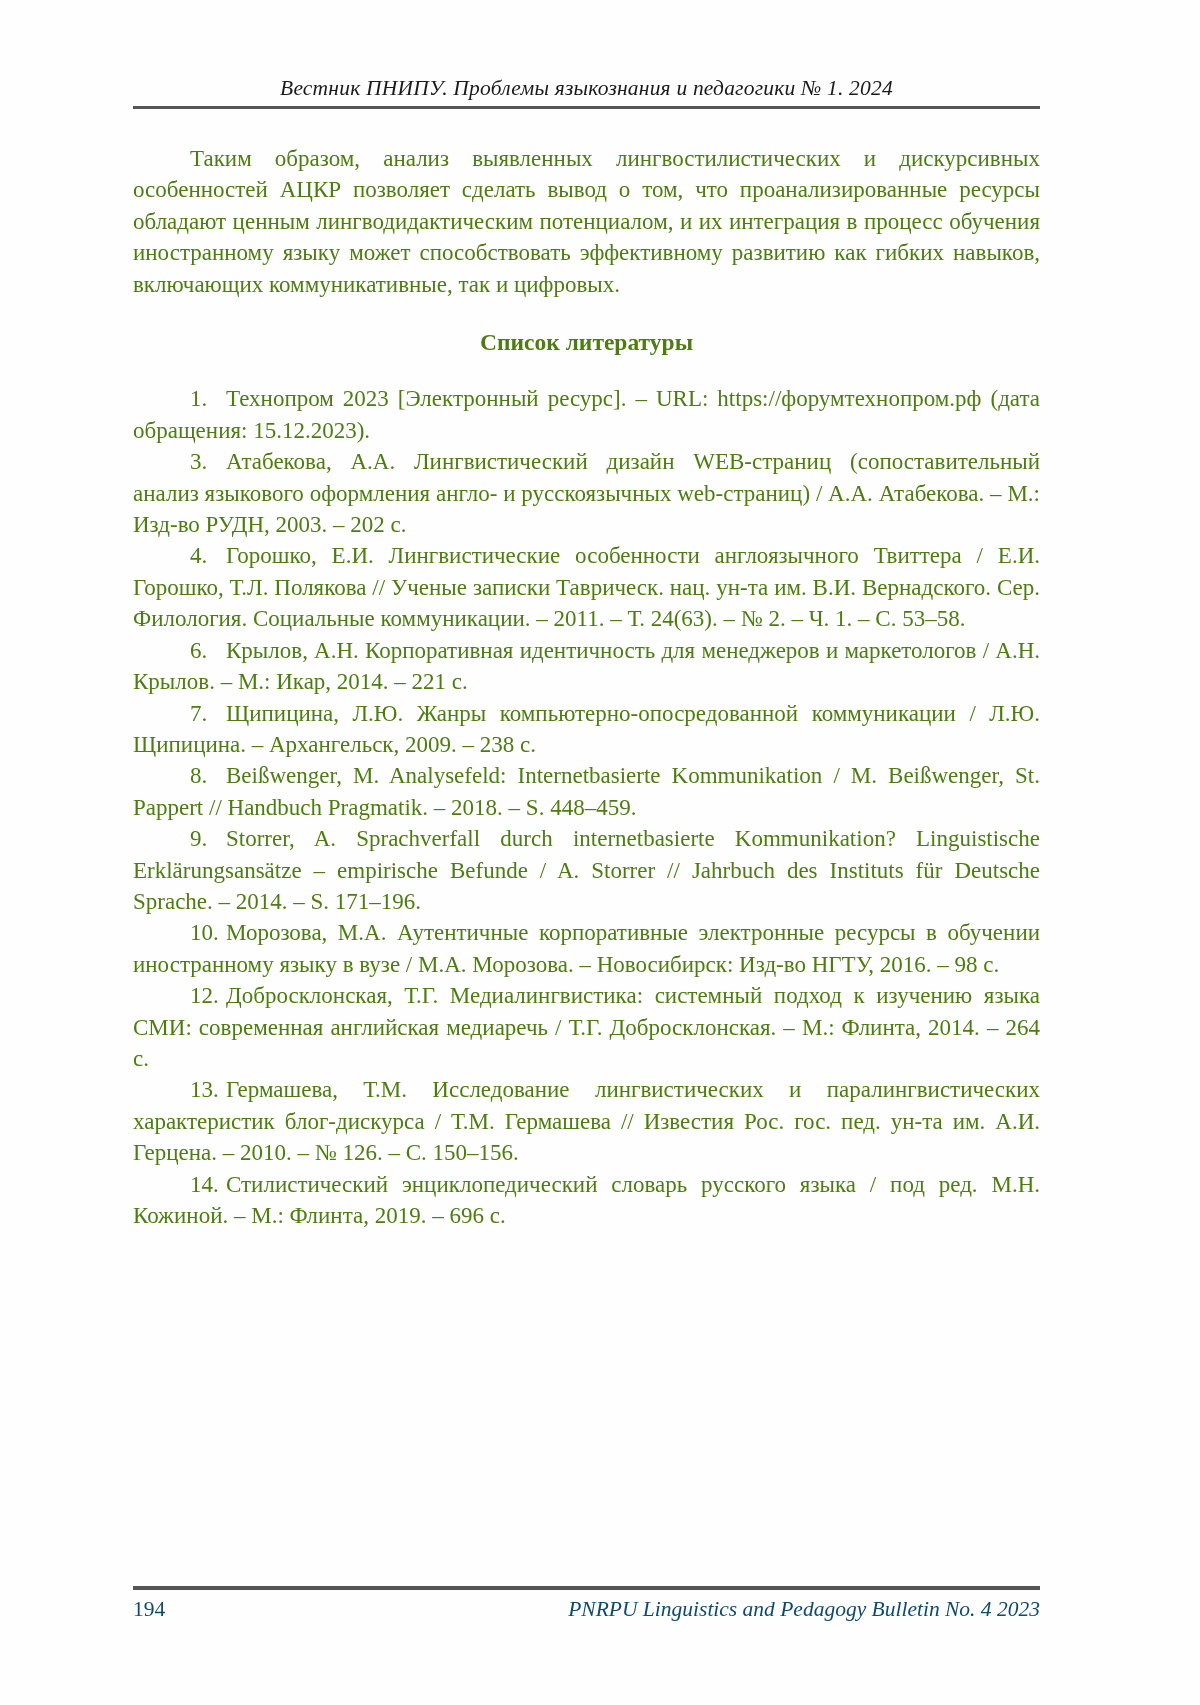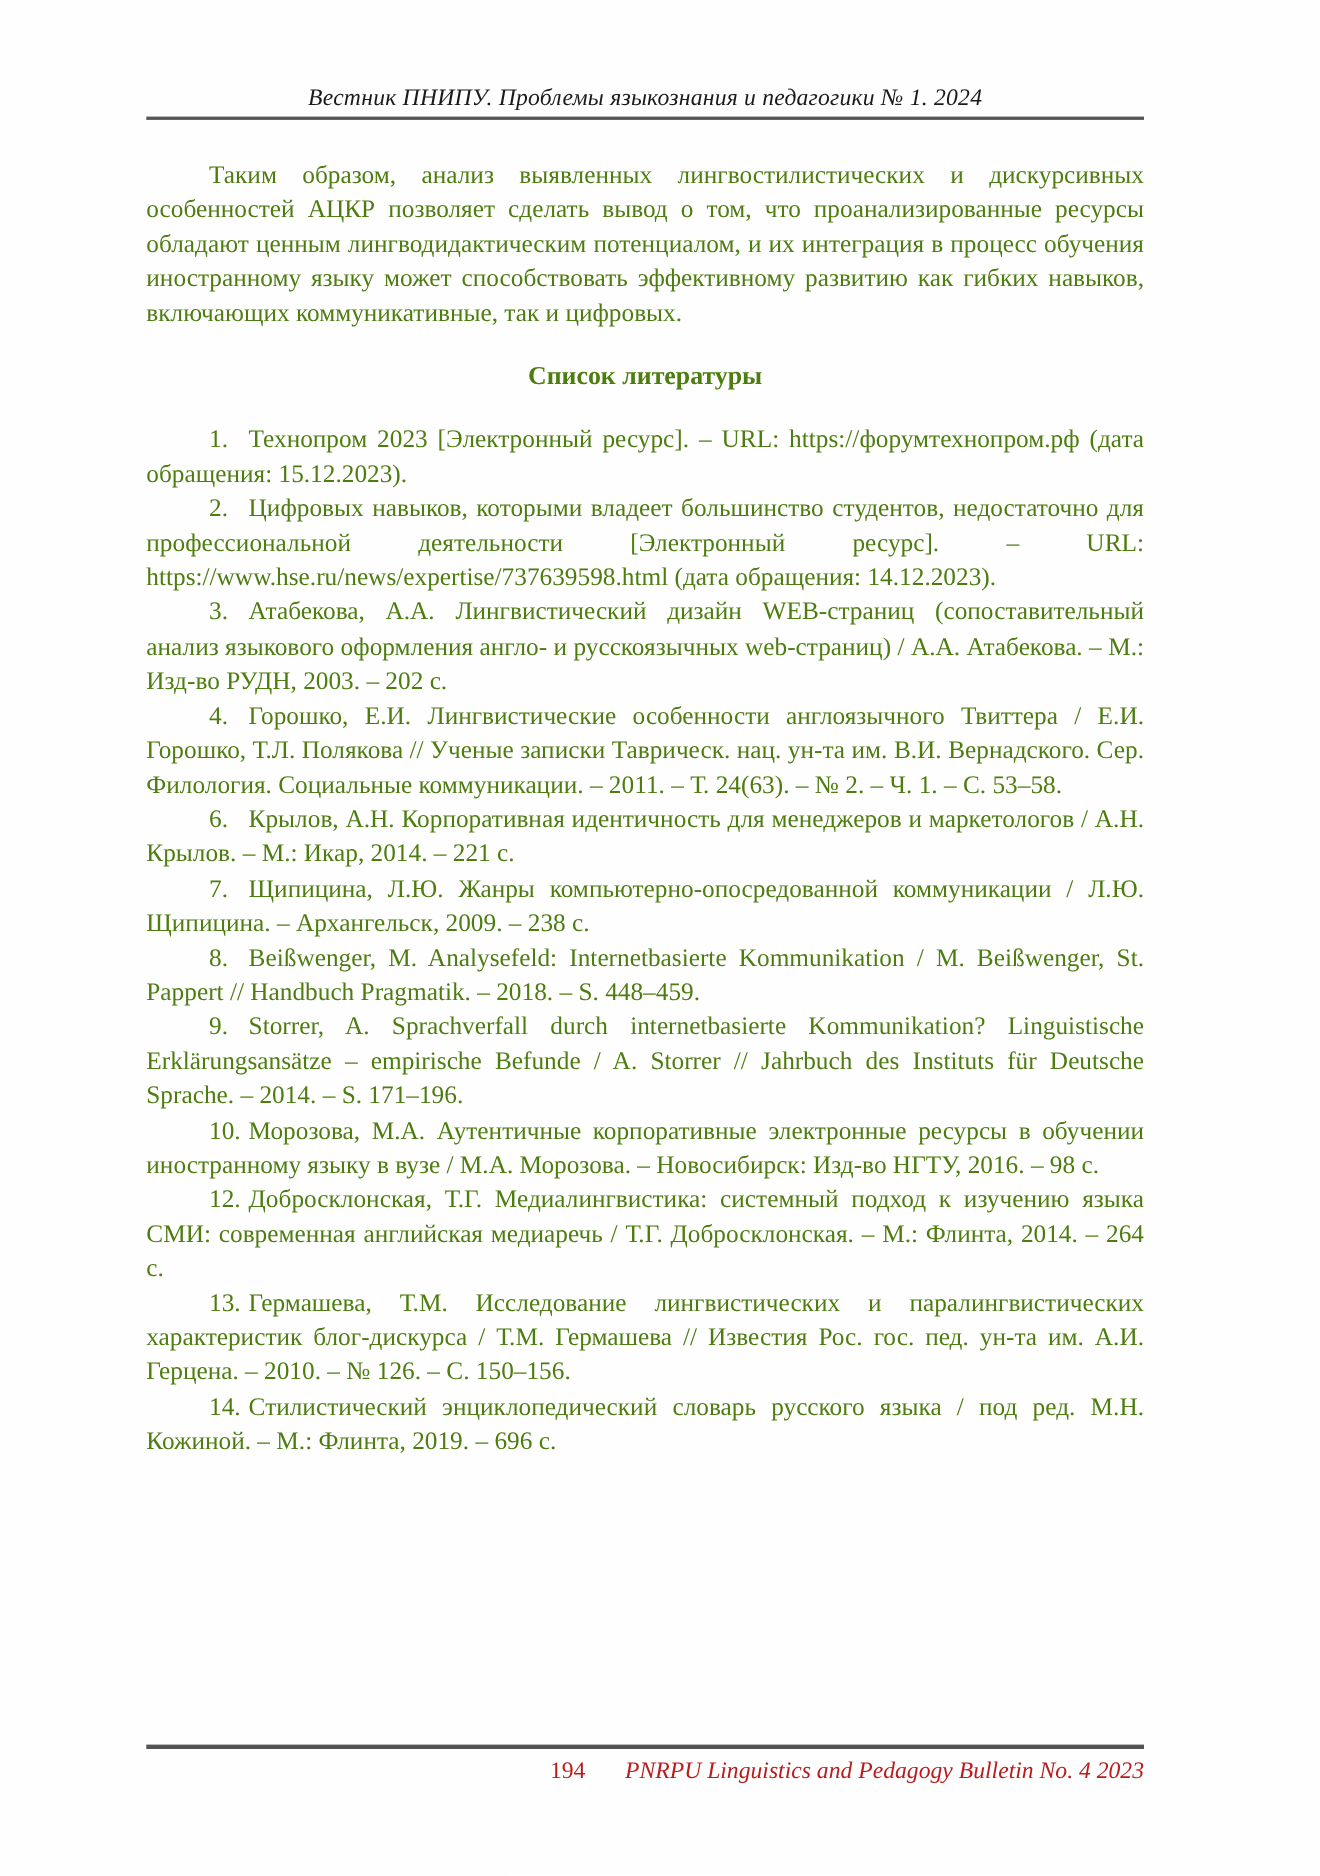--- a/index.html
+++ b/index.html
@@ -60,24 +60,24 @@
     text-indent: 0;
   }
   .page-footer {
     position: absolute;
     top: 1586px;
     left: 133px;
     width: 907px;
     border-top: 4px solid #555555;
     padding-top: 7px;
     display: flex;
-    justify-content: flex-end;
+    justify-content: space-between;
     align-items: baseline;
     font-size: 21.5px;
-    color: #b91c1c;
+    color: #0c4a6e;
     gap: 36px;
   }
   .footer-journal {
     font-style: italic;
   }
 </style>
 </head>
 <body>
 
 <div class="page">
@@ -86,21 +86,20 @@
 
   <div class="content">
 
     <p class="para">Таким образом, анализ выявленных лингвостилистических и дискурсивных особенностей АЦКР позволяет сделать вывод о том, что проанализированные ресурсы обладают ценным лингводидактическим потенциалом, и их интеграция в процесс обучения иностранному языку может способствовать эффективному развитию как гибких навыков, включающих коммуникативные, так и цифровых.</p>
 
     <p class="section-title">Список литературы</p>
 
     <div id="references">
   <p class="ref"><span class="ref-num">1.</span><span>Технопром 2023 [Электронный ресурс]. – URL: https://форумтехнопром.рф (дата обращения: 15.12.2023).</span></p>
 
-  <p class="ref"><span class="ref-num">2.</span><span>Цифровых навыков, которыми владеет большинство студентов, недостаточно для профессиональной деятельности [Электронный ресурс]. – URL: https://www.hse.ru/news/expertise/737639598.html (дата обращения: 14.12.2023).</span></p>
 
   <p class="ref"><span class="ref-num">3.</span><span>Атабекова, А.А. Лингвистический дизайн WEB-страниц (сопоставительный анализ языкового оформления англо- и русскоязычных web-страниц) / А.А. Атабекова. – М.: Изд-во РУДН, 2003. – 202 с.</span></p>
 
   <p class="ref"><span class="ref-num">4.</span><span>Горошко, Е.И. Лингвистические особенности англоязычного Твиттера / Е.И. Горошко, Т.Л. Полякова // Ученые записки Таврическ. нац. ун-та им. В.И. Вернадского. Сер. Филология. Социальные коммуникации. – 2011. – Т. 24(63). – № 2. – Ч. 1. – С. 53–58.</span></p>
 
 
   <p class="ref"><span class="ref-num">6.</span><span>Крылов, А.Н. Корпоративная идентичность для менеджеров и маркетологов / А.Н. Крылов. – М.: Икар, 2014. – 221 с.</span></p>
 
   <p class="ref"><span class="ref-num">7.</span><span>Щипицина, Л.Ю. Жанры компьютерно-опосредованной коммуникации / Л.Ю. Щипицина. – Архангельск, 2009. – 238 с.</span></p>
 

